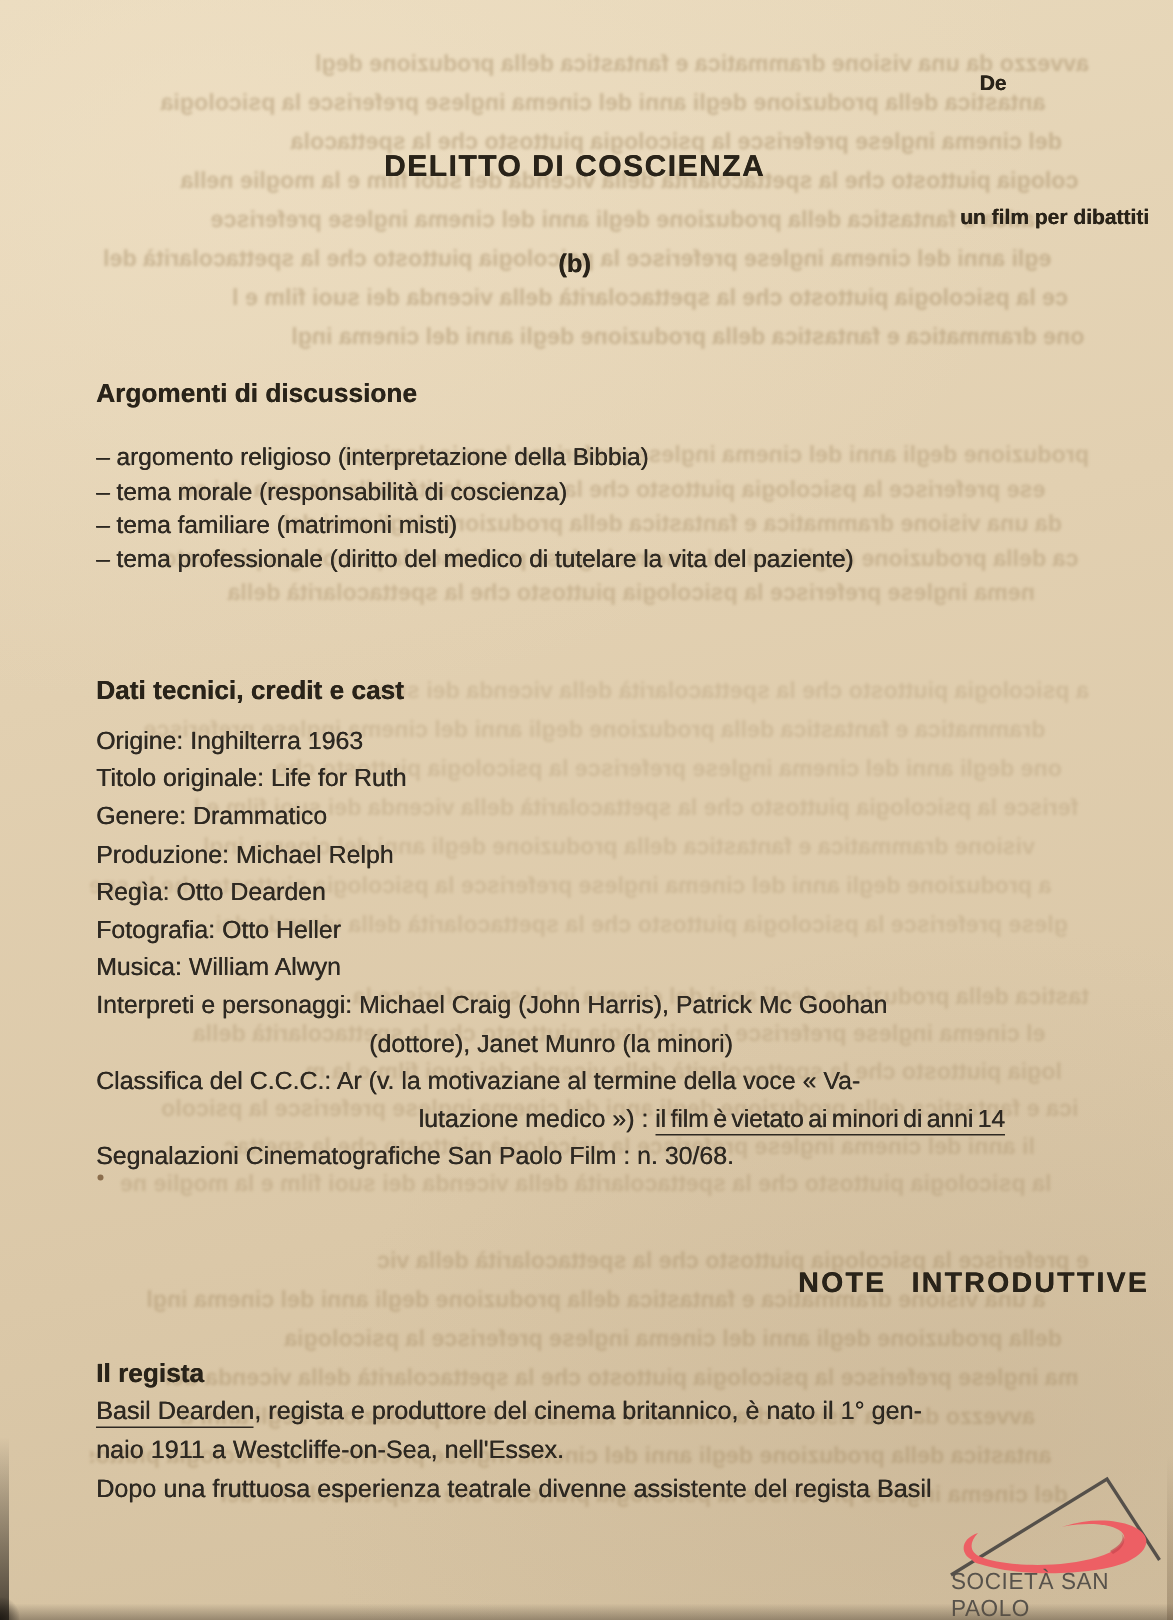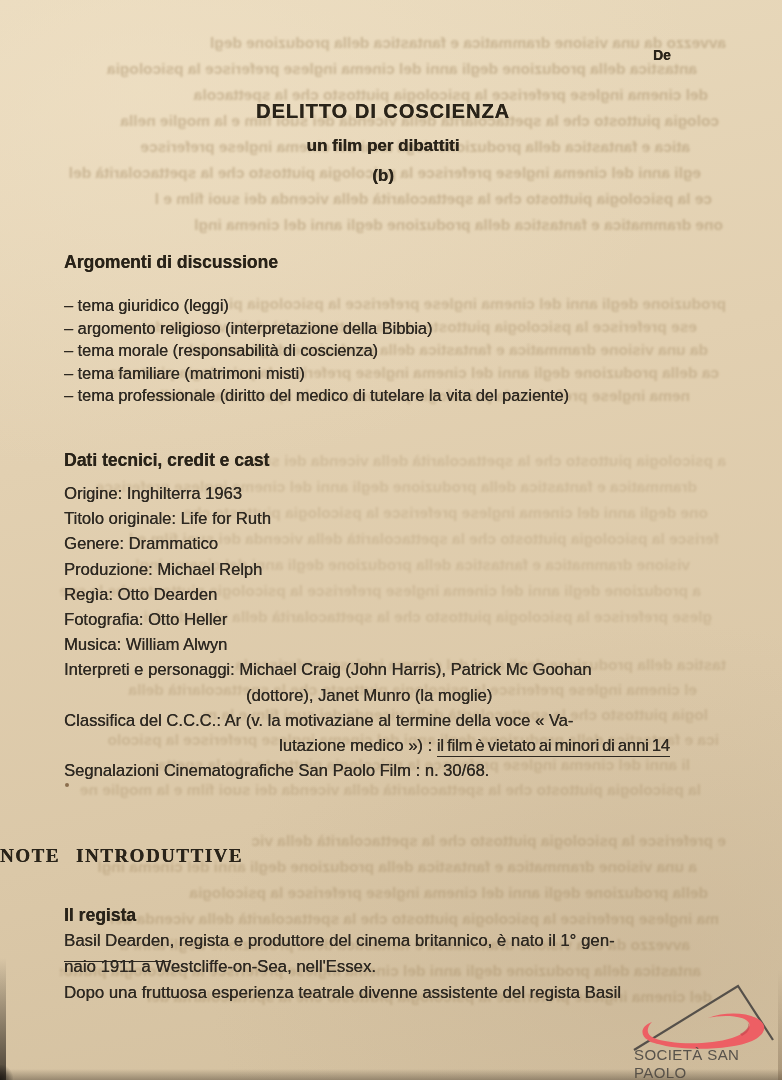--- a/index.html
+++ b/index.html
@@ -22,34 +22,34 @@
 
   
   .bleed-region{position:absolute;left:60px;right:56px;overflow:hidden;
     transform:scaleX(-1);filter:blur(1.2px);color:#9a7f56;pointer-events:none;}
   .bleed-line{white-space:nowrap;overflow:hidden;font-weight:bold;font-size:15.5px;}
 
   
   .de-mark{top:47px;left:653px;font-size:14px;}
   .title-block{left:0;right:16px;text-align:center;}
   .doc-title{top:100px;font-size:20px;letter-spacing:1px;}
-  .doc-subtitle{top:136px;font-size:17px;}
+  .doc-subtitle{top:136px;font-size:14px;text-align:right;}
   .doc-b{top:166px;font-size:17px;}
 
   
   .sec-heading{left:64px;font-size:17.5px;}
   .disc-list{top:294px;left:64px;right:40px;font-size:16.3px;line-height:22.6px;}
   .tech-lines{top:481px;left:64px;right:30px;font-size:16.6px;line-height:25.2px;}
   .doc-line{white-space:nowrap;}
   .u{border-bottom:1.6px solid #2e2922;padding-bottom:1px;word-spacing:-1.5px;letter-spacing:-0.1px;}
 
-  .note-heading{left:0;right:16px;top:845px;text-align:left;font-size:19px;
-    letter-spacing:1.5px;word-spacing:10px;font-family:Liberation Serif, serif;}
+  .note-heading{left:0;right:16px;top:845px;text-align:right;font-size:19px;
+    letter-spacing:1.5px;word-spacing:10px;}
   .intro-para{top:928px;left:64px;right:30px;font-size:16.8px;line-height:26px;}
-  .u2{border-bottom:1.6px solid #2e2922;padding-bottom:11px;}
+  .u2{border-bottom:1.6px solid #2e2922;padding-bottom:1px;}
 
   
   .dot-artifact{top:783px;left:65px;width:4px;height:4px;border-radius:50%;
     background:#7c5e3d;opacity:.85;}
   .edge-bottom{left:0;right:0;bottom:0;height:11px;
     background:linear-gradient(to bottom,rgba(92,80,63,0),rgba(88,76,60,.5));}
   .edge-left-bottom{left:0;bottom:0;width:6px;height:122px;
     background:linear-gradient(to top,rgba(38,32,25,.8),rgba(38,32,25,0));}
   .edge-corner{left:0;bottom:0;width:13px;height:15px;
     background:radial-gradient(at 0% 100%,rgba(25,21,16,.85),rgba(25,21,16,0) 75%);}
@@ -113,38 +113,37 @@
     </div>
 
   <div class="abs ink bold de-mark">De</div>
 
   <div class="abs ink bold title-block doc-title">DELITTO DI COSCIENZA</div>
   <div class="abs ink bold title-block doc-subtitle">un film per dibattiti</div>
   <div class="abs ink bold title-block doc-b">(b)</div>
 
   <div class="abs ink bold sec-heading" style="top:252px">Argomenti di discussione</div>
   <div class="abs ink disc-list" id="discussion-list">
-      <div class="doc-line">– tema giuridico (leggi)</div>
       <div class="doc-line">– argomento religioso (interpretazione della Bibbia)</div>
       <div class="doc-line">– tema morale (responsabilità di coscienza)</div>
       <div class="doc-line">– tema familiare (matrimoni misti)</div>
       <div class="doc-line">– tema professionale (diritto del medico di tutelare la vita del paziente)</div>
     </div>
 
   <div class="abs ink bold sec-heading" style="top:450px">Dati tecnici, credit e cast</div>
   <div class="abs ink tech-lines" id="tech-lines">
       <div class="doc-line"><span>Origine: Inghilterra 1963</span></div>
       <div class="doc-line"><span>Titolo originale: Life for Ruth</span></div>
       <div class="doc-line"><span>Genere: Drammatico</span></div>
       <div class="doc-line"><span>Produzione: Michael Relph</span></div>
       <div class="doc-line"><span>Regìa: Otto Dearden</span></div>
       <div class="doc-line"><span>Fotografia: Otto Heller</span></div>
       <div class="doc-line"><span>Musica: William Alwyn</span></div>
       <div class="doc-line"><span>Interpreti e personaggi: Michael Craig (John Harris), Patrick Mc Goohan</span></div>
-      <div class="doc-line" style="padding-left: 182px;"><span>(dottore), Janet Munro (la moglie)</span></div>
+      <div class="doc-line" style="padding-left: 182px;"><span>(dottore), Janet Munro (la minori)</span></div>
       <div class="doc-line"><span>Classifica del C.C.C.: Ar (v. la motivaziane al termine della voce « Va-</span></div>
       <div class="doc-line" style="padding-left: 215px;"><span>lutazione medico ») : </span><span class="u">il film è vietato ai minori di anni 14</span></div>
       <div class="doc-line"><span>Segnalazioni Cinematografiche San Paolo Film : n. 30/68.</span></div>
     </div>
 
   <div class="abs dot-artifact"></div>
 
   <div class="abs ink bold note-heading">NOTE  INTRODUTTIVE</div>
   <div class="abs ink bold sec-heading" style="top:905px">Il regista</div>
 

